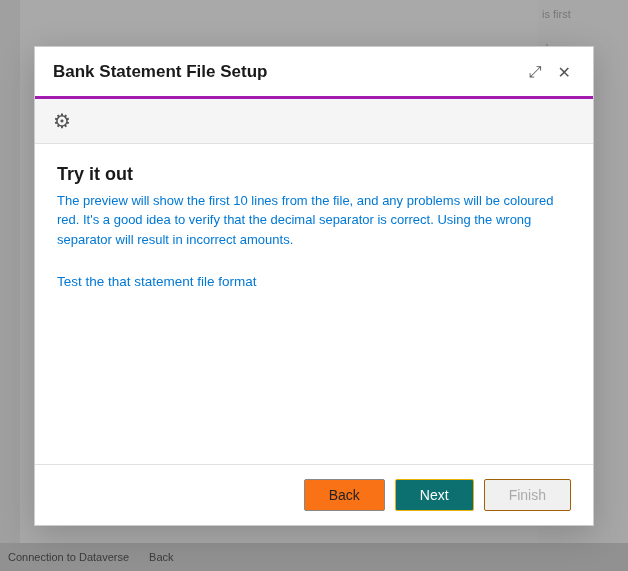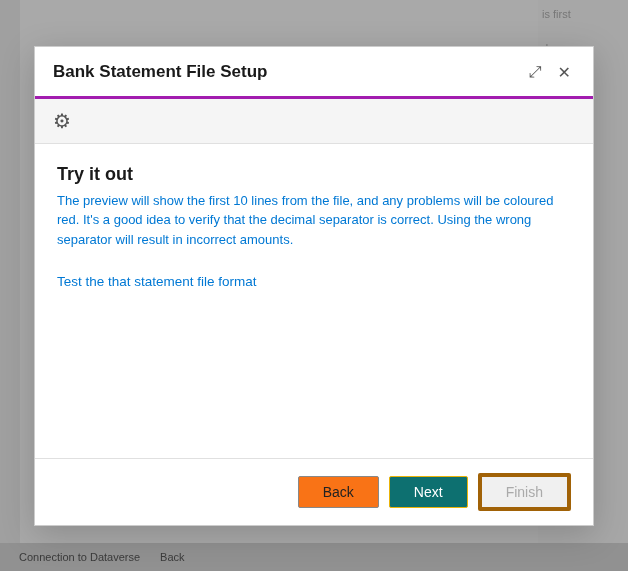--- a/index.html
+++ b/index.html
@@ -56,21 +56,21 @@
     
     .bg-bottom {
       position: absolute;
       bottom: 0;
       left: 0;
       width: 100%;
       height: 28px;
       background: #d0d0d0;
       display: flex;
       align-items: center;
-      padding: 0 19px;
+      padding: 0 8px;
       gap: 20px;
     }
 
     .bg-bottom-item {
       font-size: 11px;
       color: #555;
     }
 
     .bg-bottom-link {
       font-size: 11px;
@@ -203,21 +203,21 @@
     }
 
     .btn-next {
       background: #0d7070;
       border: 1px solid #eab308;
       color: #fff;
     }
 
     .btn-finish {
       background: #f0f0f0;
-      border: 4px solid #a16207;
+      border: 1px solid #a16207;
       color: #aaa;
       cursor: default;
     }
   </style>
 </head>
 <body>
 
 <div class="bg-content">
   <div class="bg-left"></div>
   <div class="bg-text">

